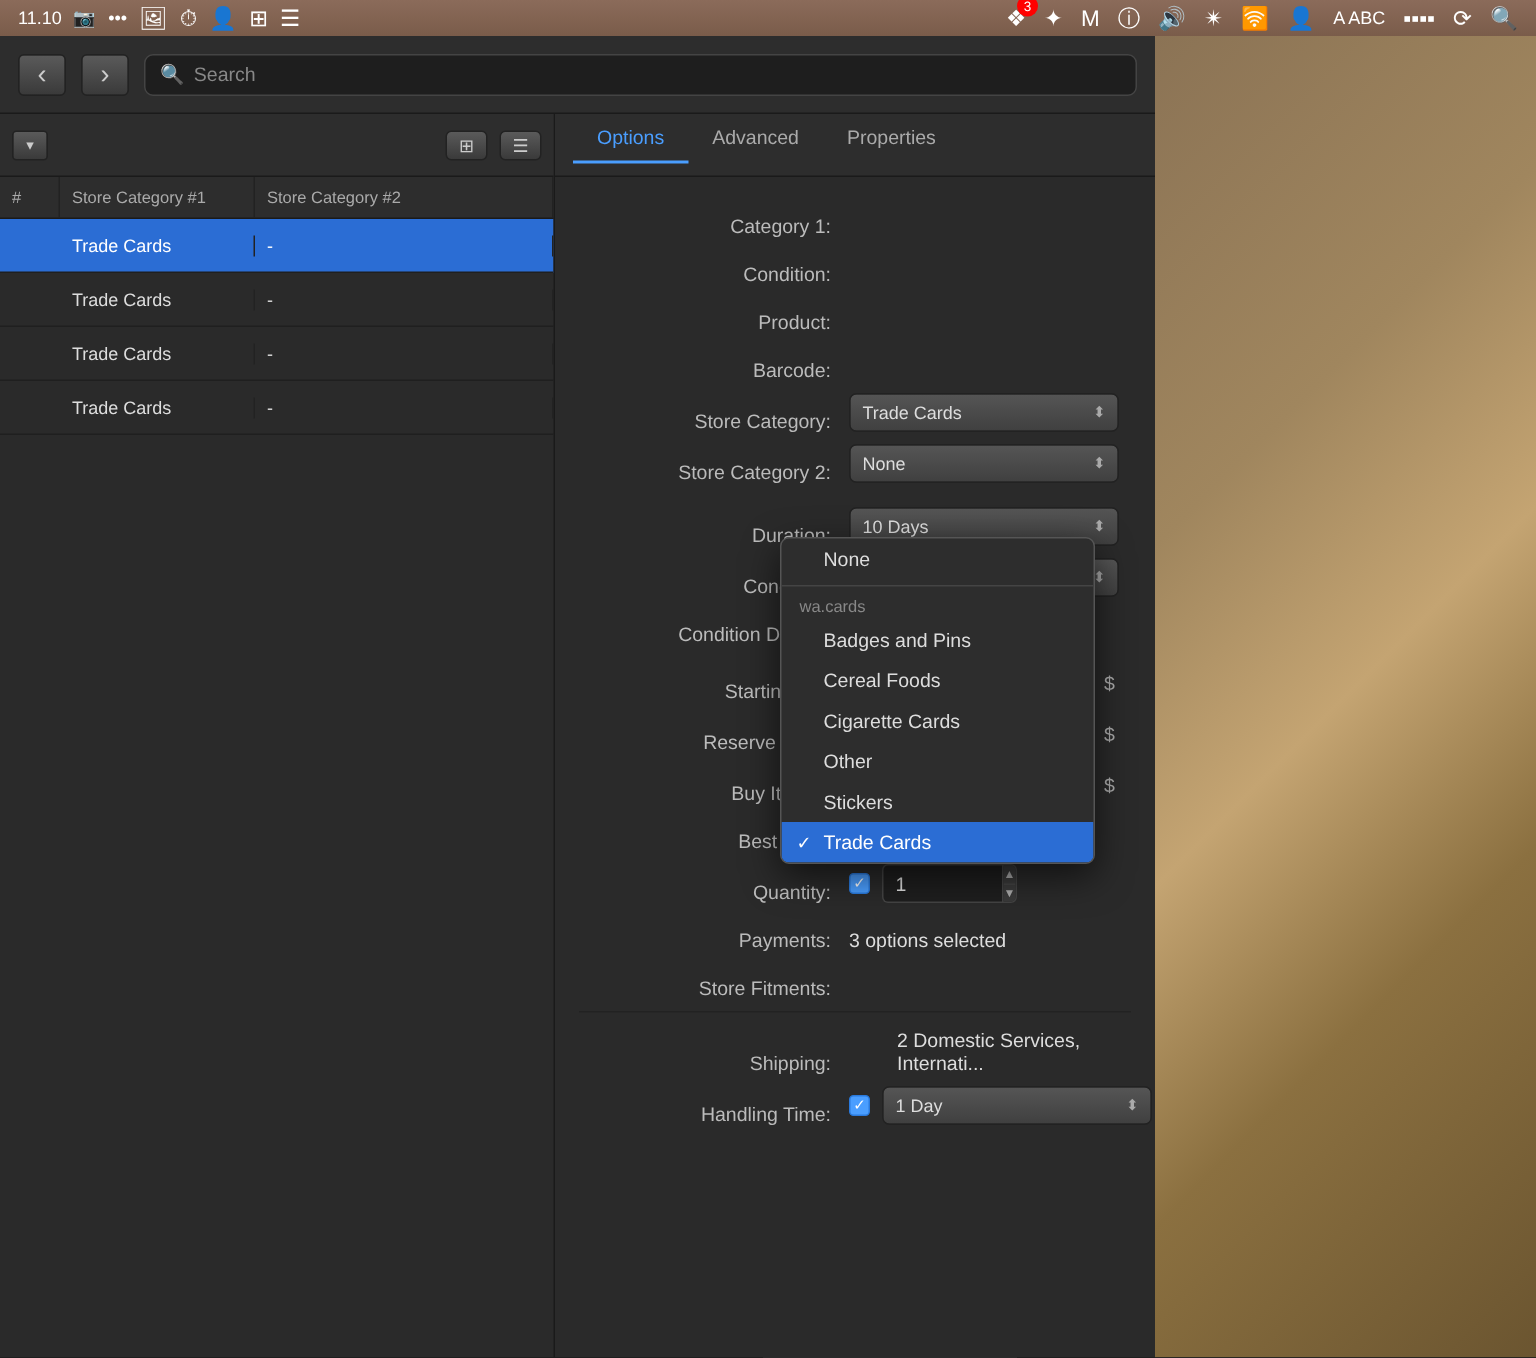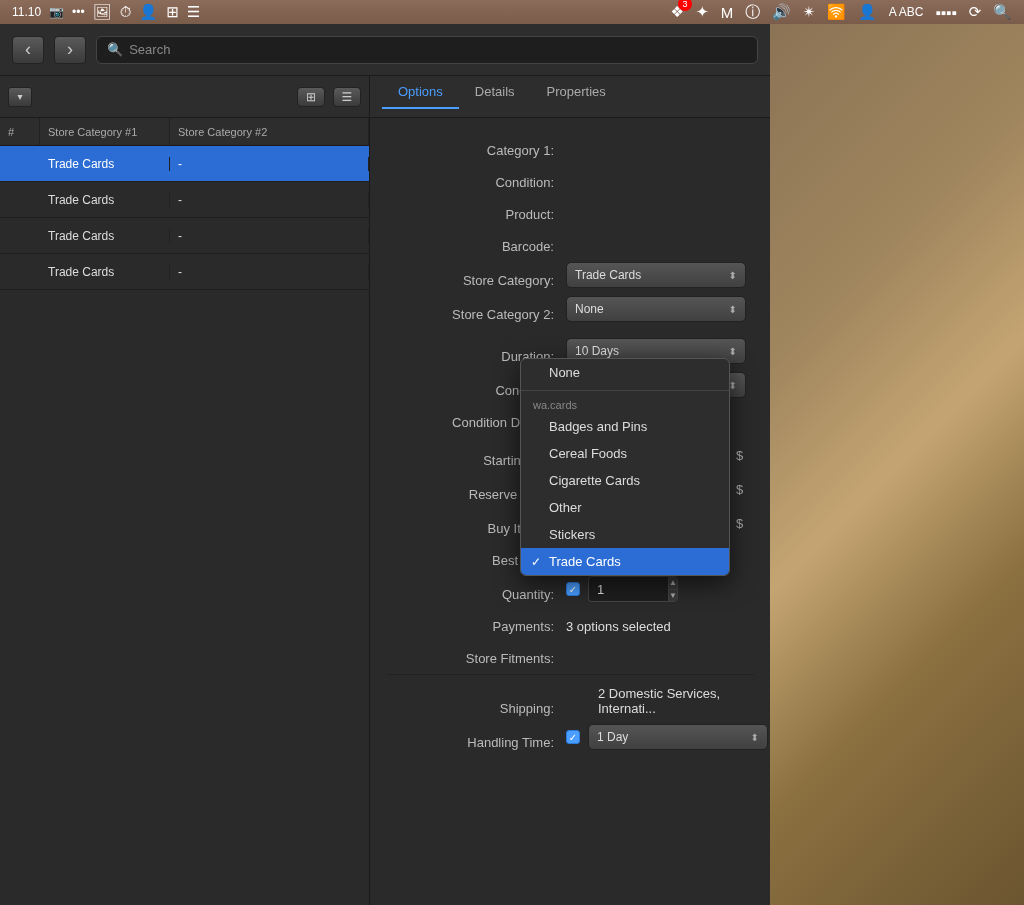--- a/index.html
+++ b/index.html
@@ -487,21 +487,21 @@
             <div class="td td-cat1">Trade Cards</div>
             <div class="td td-cat2">-</div>
           </div>
         </div>
       </div>
 
       <div class="right-panel">
 
         <div class="tabs-bar">
           <div class="tab active">Options</div>
-          <div class="tab">Details</div>
+          <div class="tab">Advanced</div>
           <div class="tab">Properties</div>
         </div>
 
         <div class="form-area">
 
           <div class="form-row">
             <div class="form-label">Category 1:</div>
             <div class="form-control"></div>
           </div>
 

